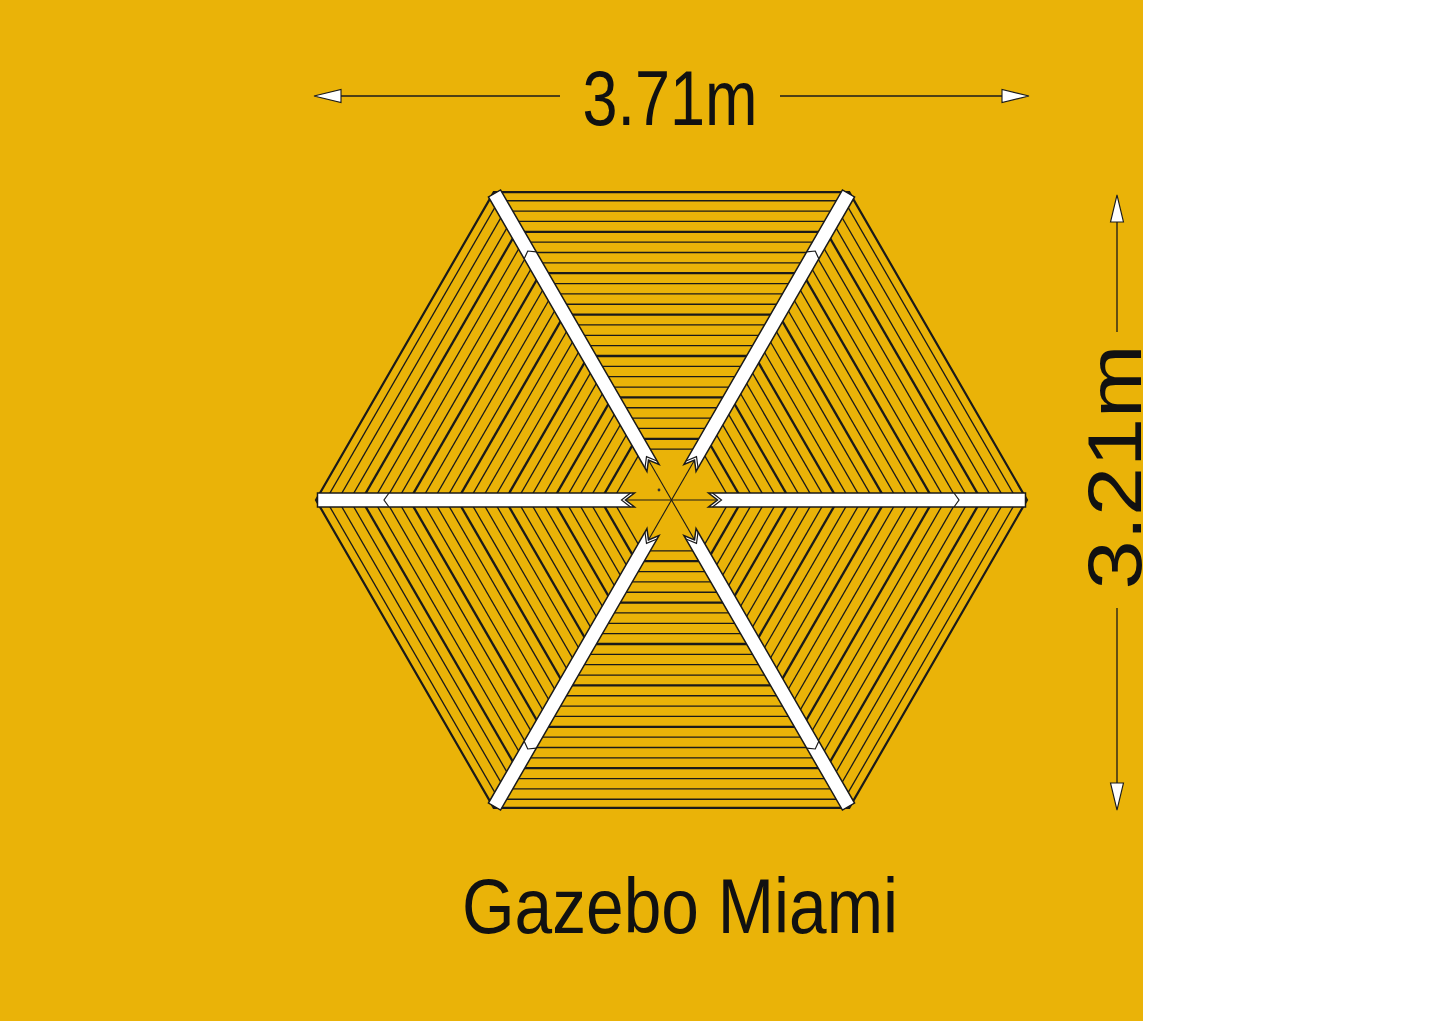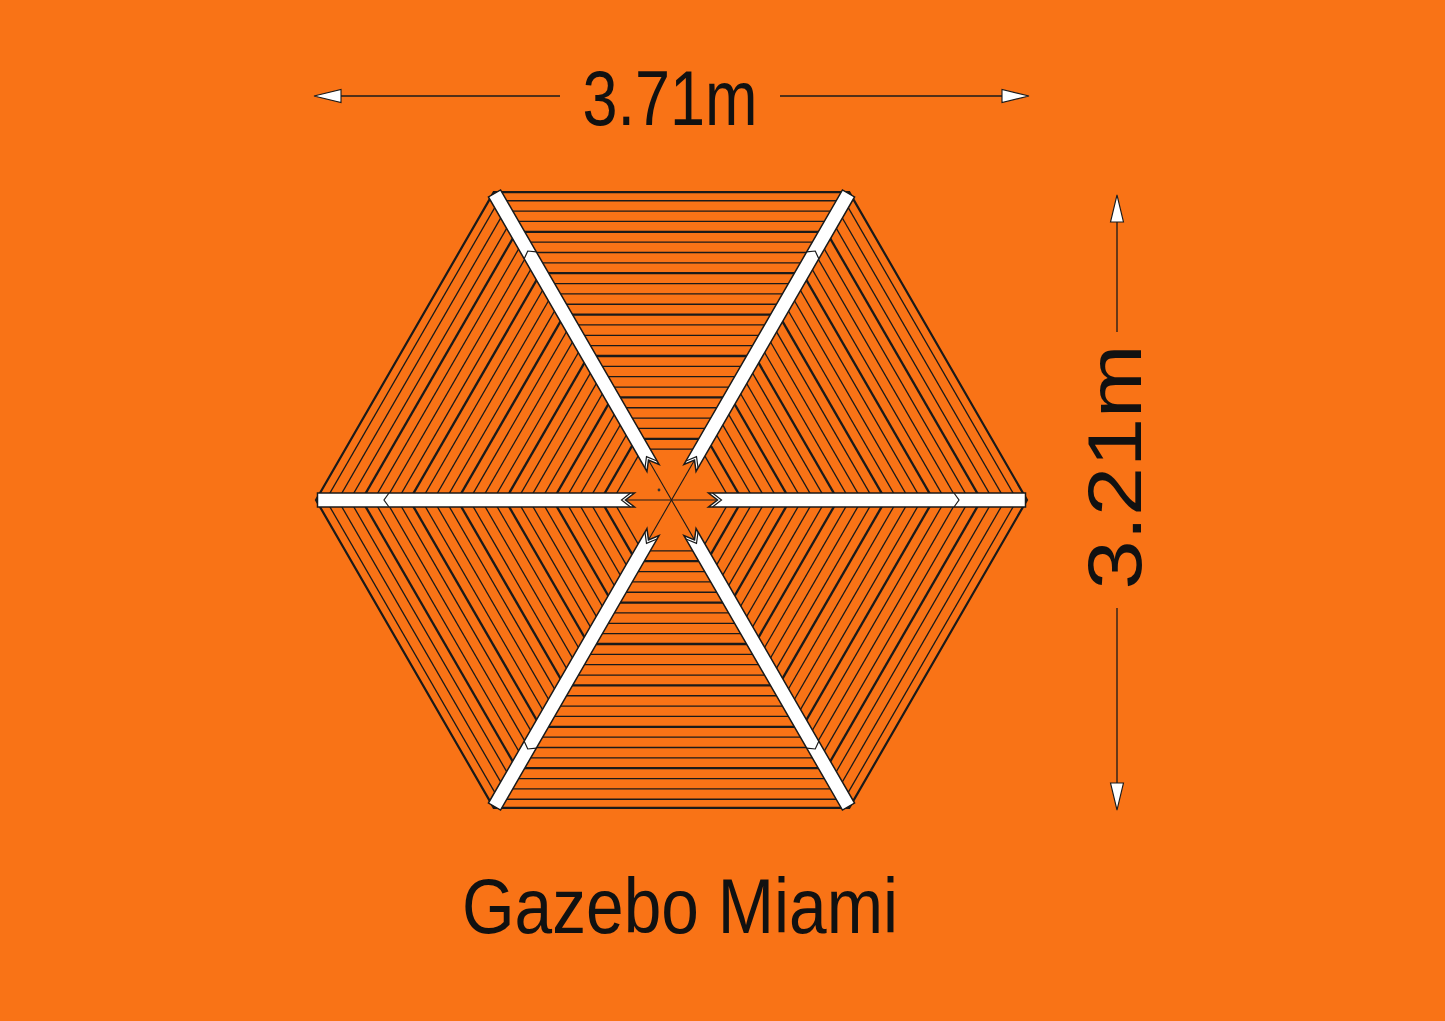--- a/index.html
+++ b/index.html
@@ -2,21 +2,21 @@
 <html><head>
 <meta charset="utf-8">
 <style>
   html, body {
     margin: 0; padding: 0;
     background: #ffffff;
     width: 1445px; height: 1021px;
     overflow: hidden;
     font-family: "Liberation Sans", sans-serif;
   }
-  #stage { position: relative; width: 1445px; height: 1021px; background:#f97316; }
+  #stage { position: relative; width: 1143px; height: 1021px; background:#eab308; }
   svg { display: block; }
   text {
     font-family: "Liberation Sans", sans-serif;
     font-weight: 200;
     fill: #111111;
   }
 </style>
 </head>
 <body>
 

